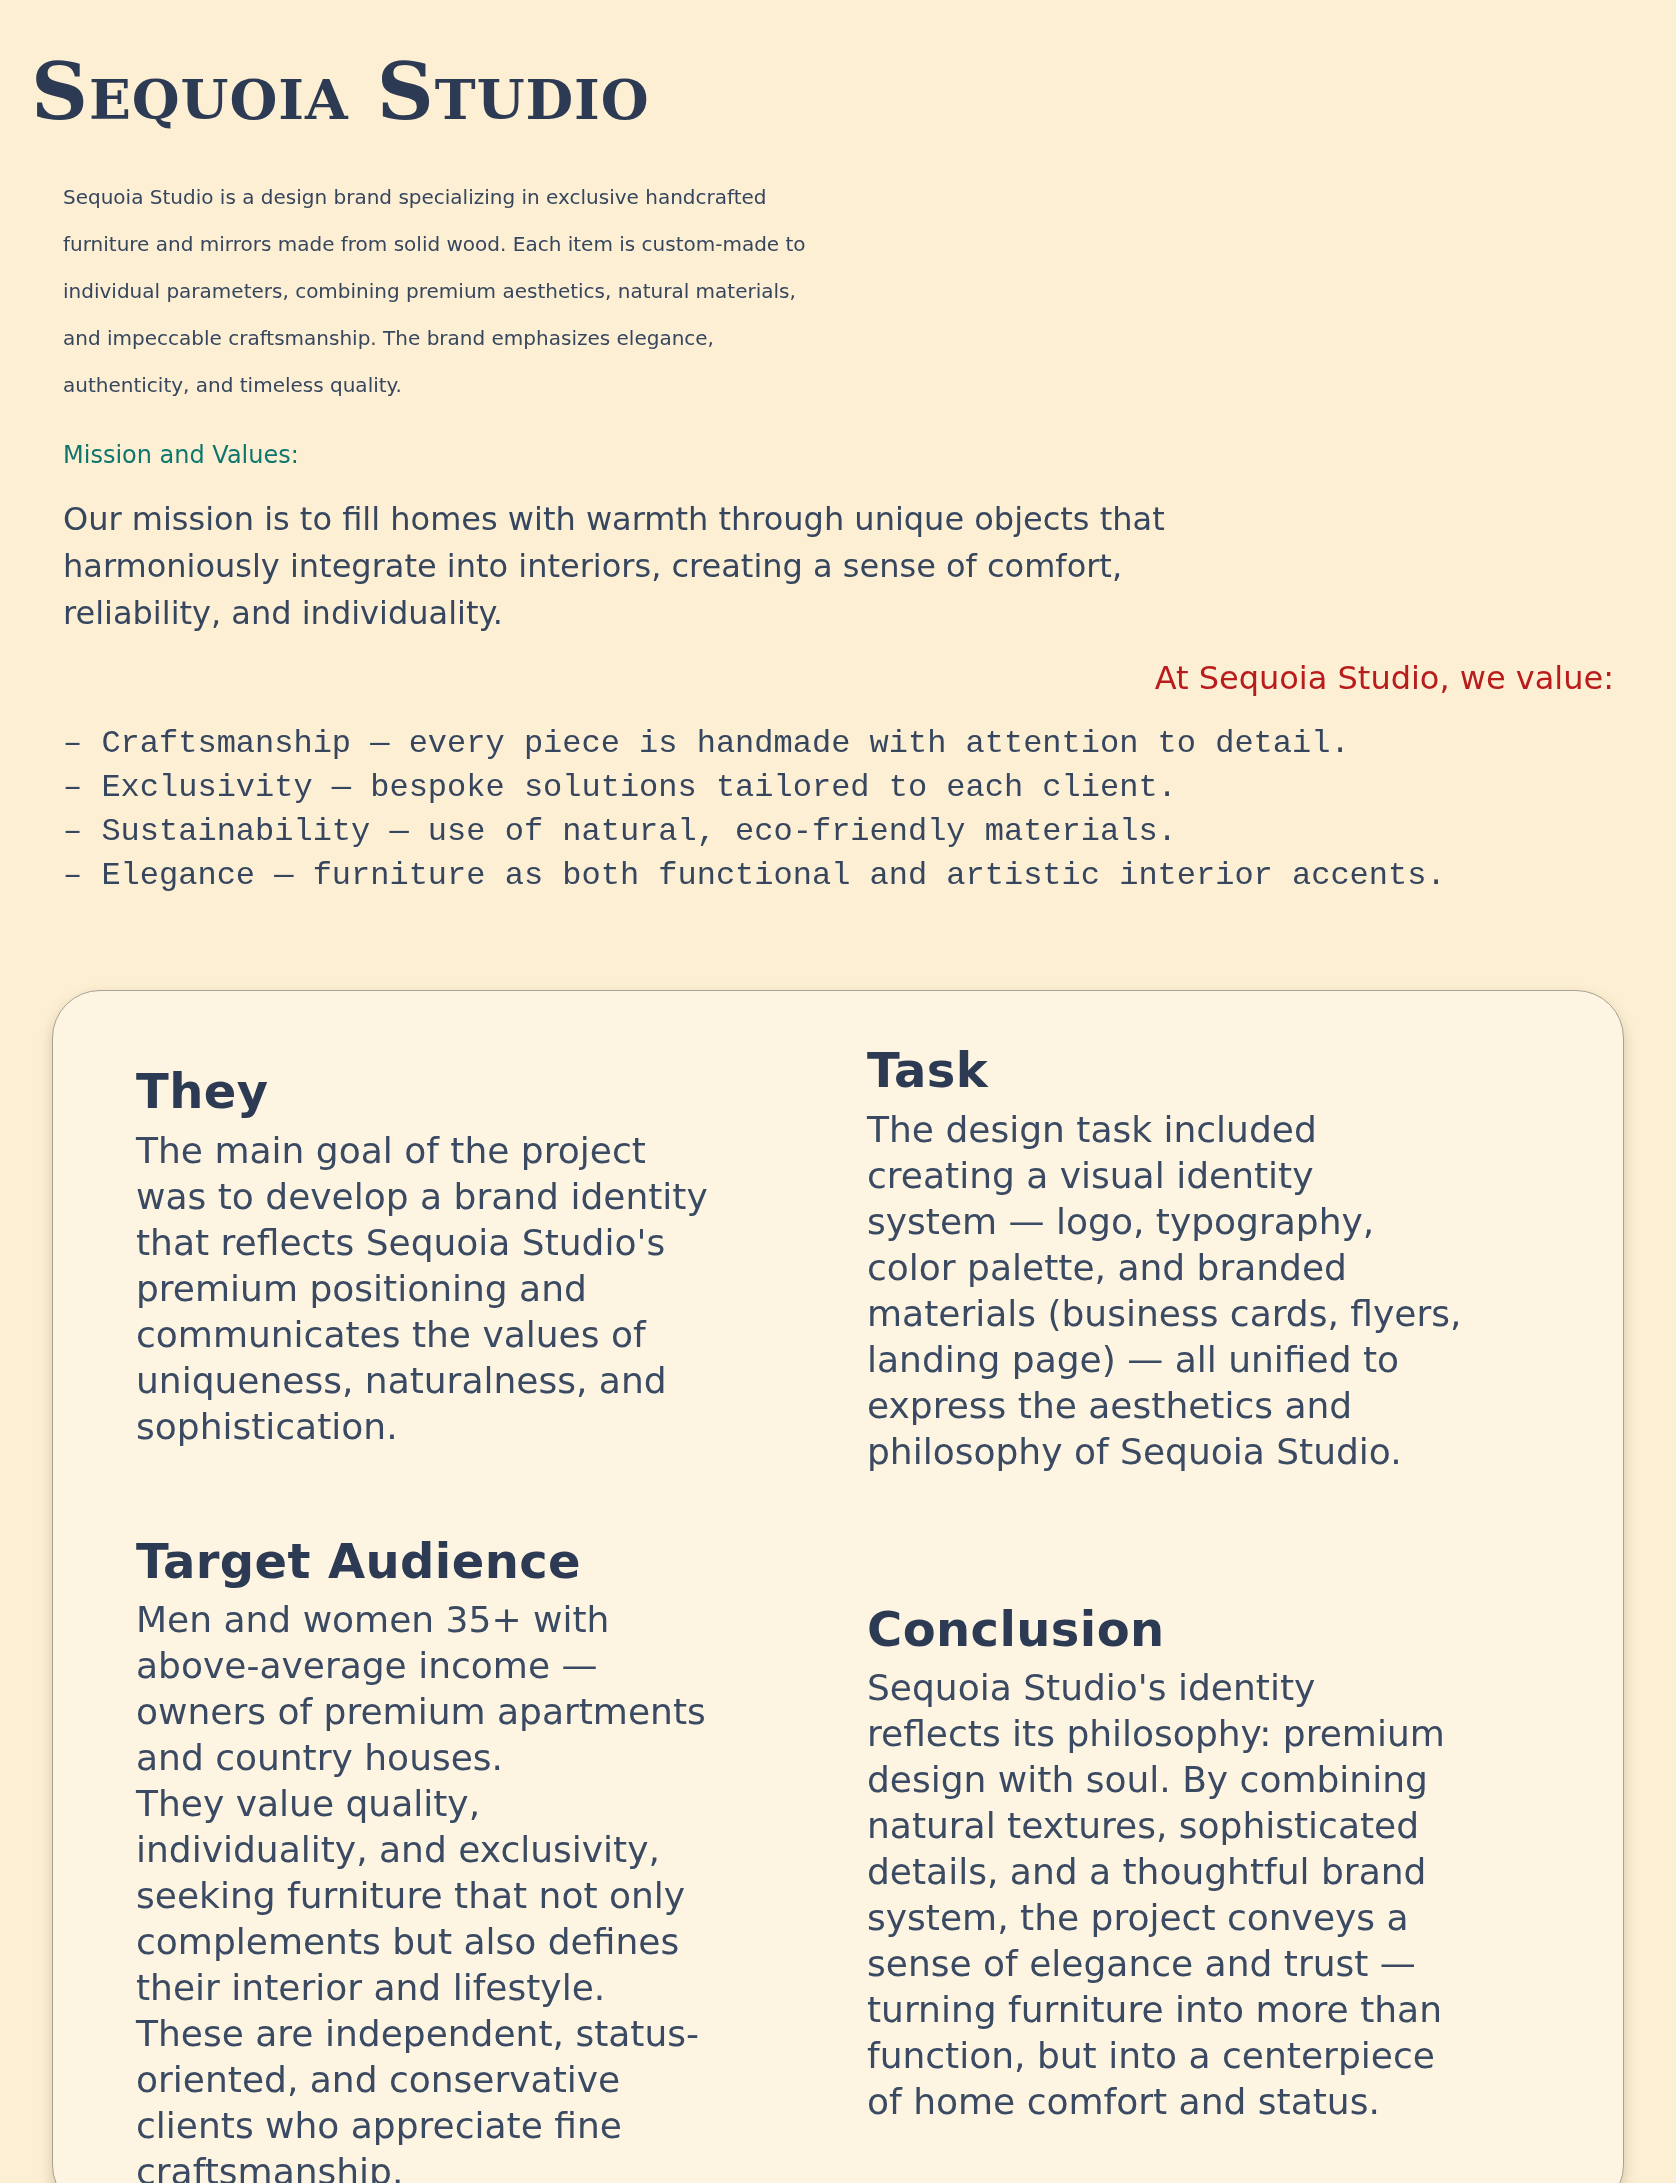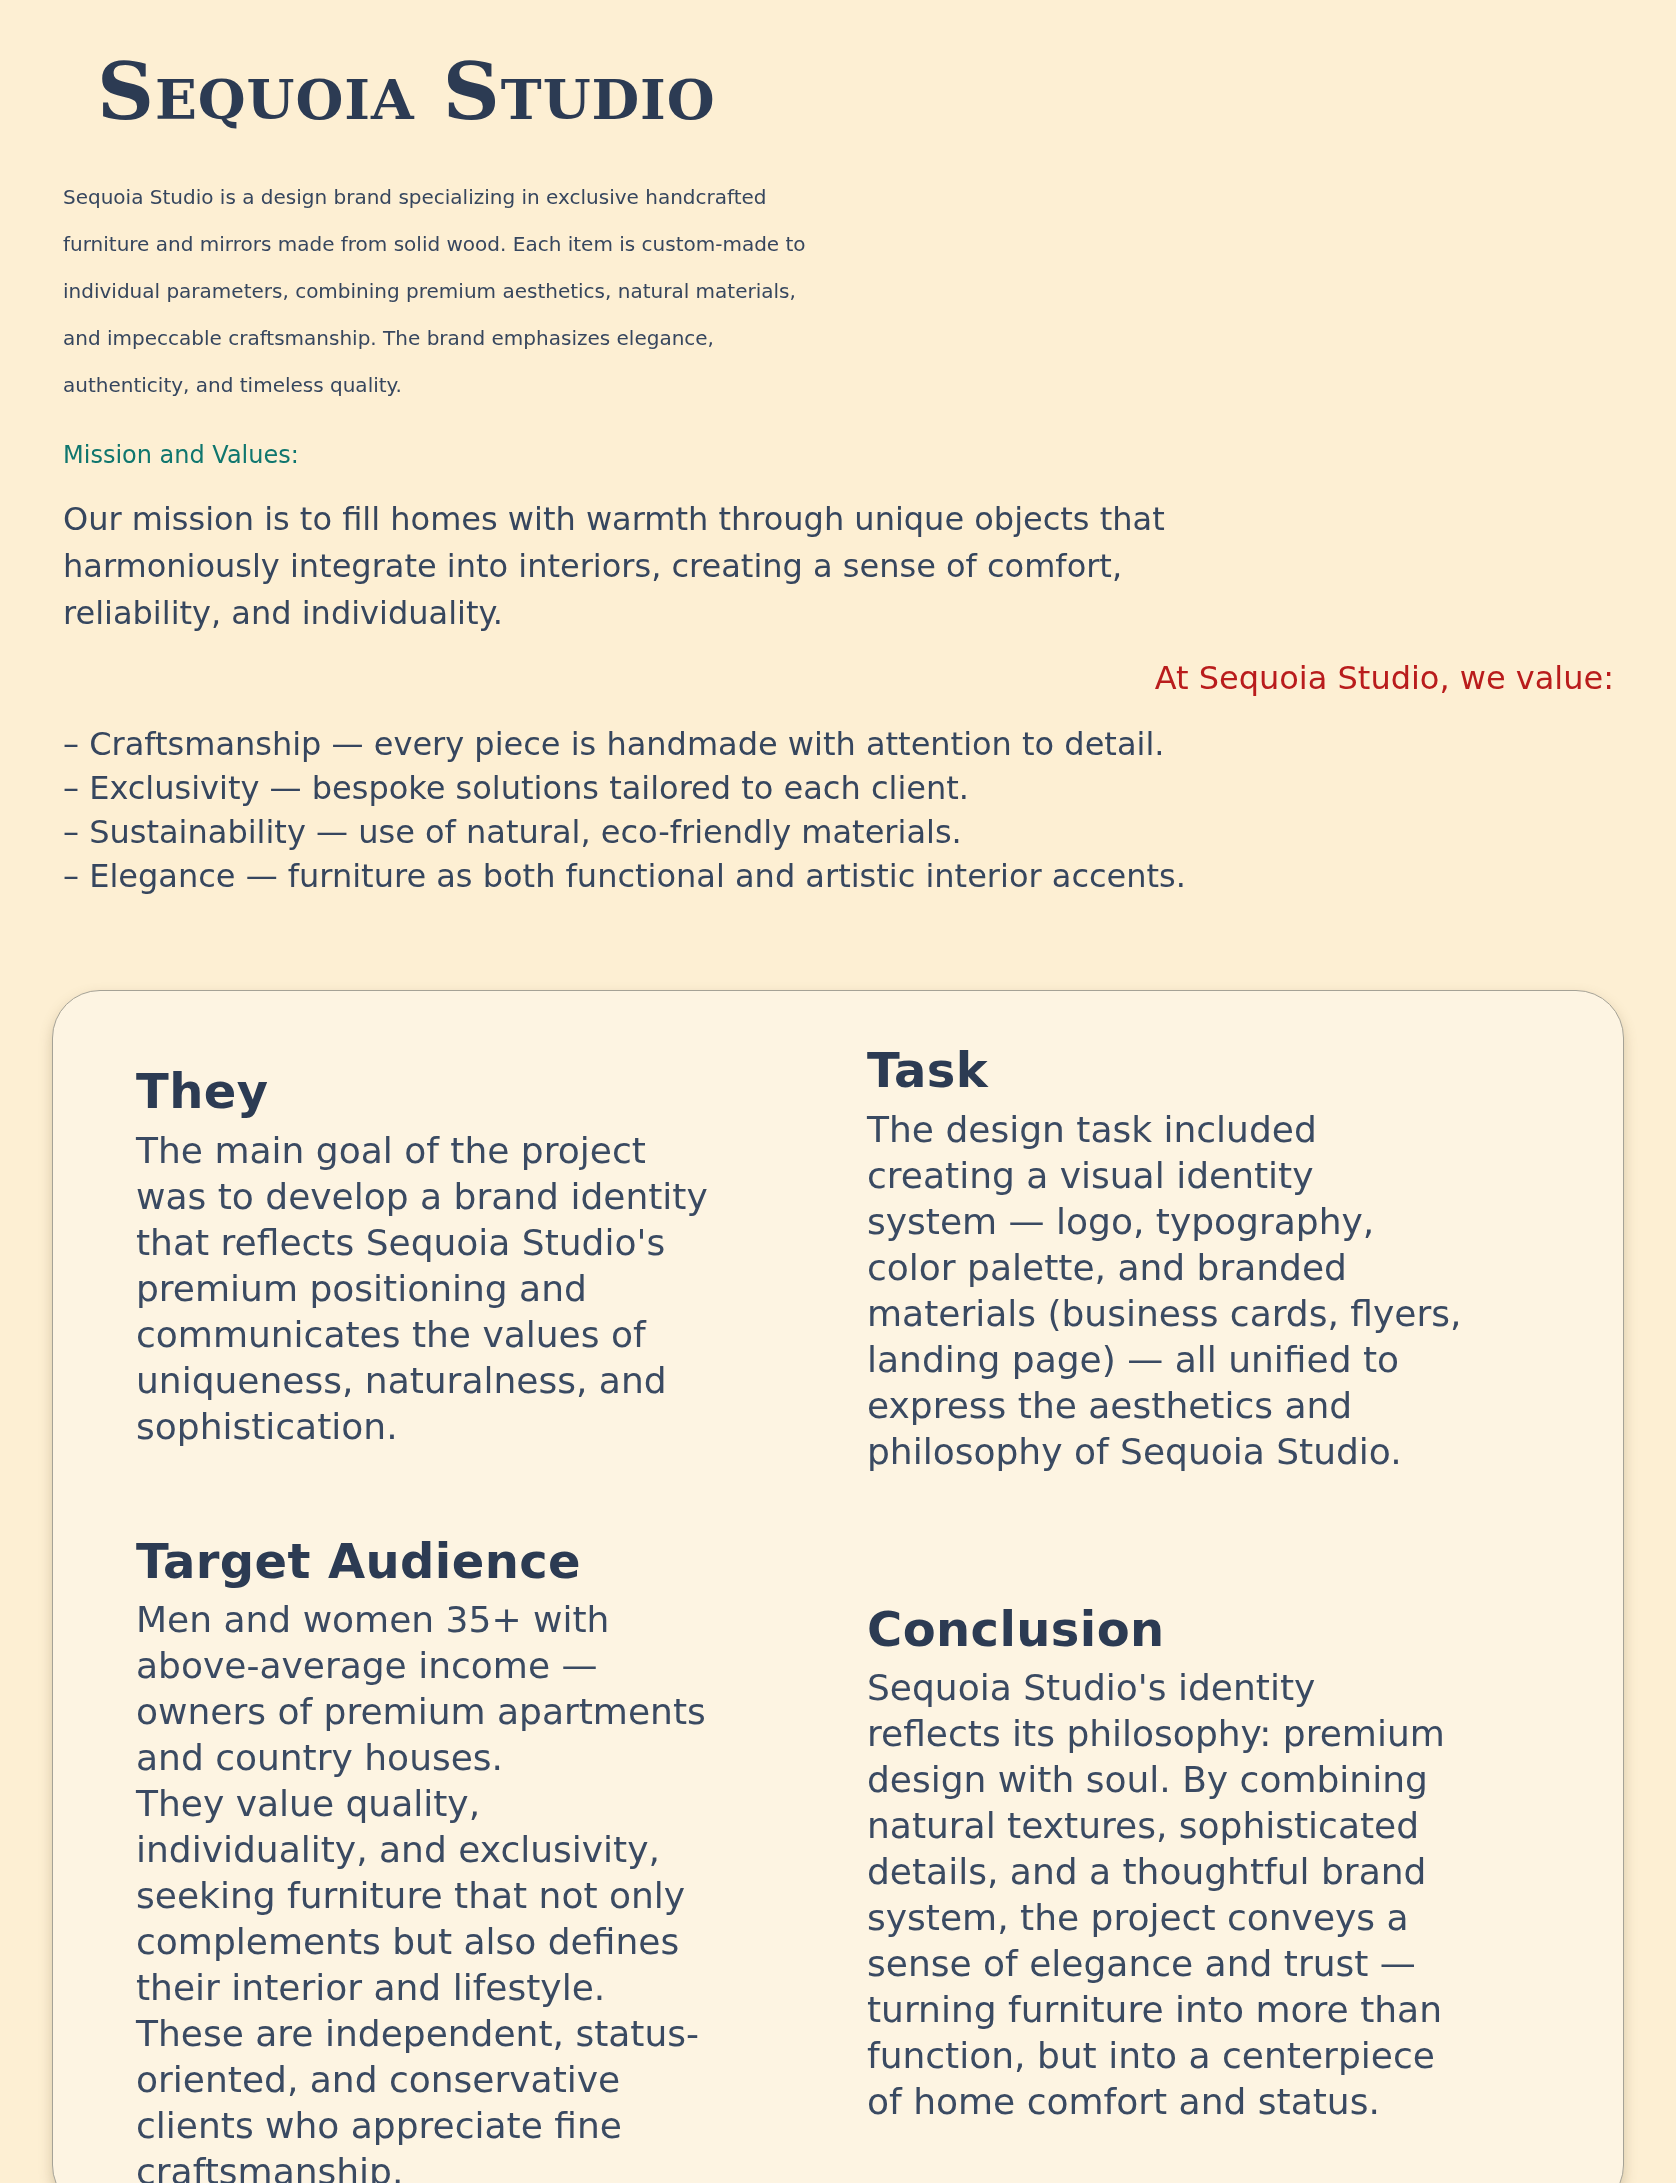--- a/index.html
+++ b/index.html
@@ -8,21 +8,21 @@
     width: 1677px;
     height: 2249px;
     background: #fdefd3;
     font-family: "DejaVu Sans", "Liberation Sans", sans-serif;
     color: #3a4a62;
     overflow: hidden;
   }
   .content { width: 1677px; height: 2249px; position: relative; }
 
   h1.brand-title {
-    margin: 49px 0 0 97px;
+    margin: 49px 0 0 31px;
     font-family: "DejaVu Serif", "Liberation Serif", serif;
     font-variant: small-caps;
     font-weight: 600;
     font-size: 79px;
     line-height: 1.1;
     letter-spacing: 0.9px;
     color: #2c3b53;
   }
 
   .intro {
@@ -49,20 +49,21 @@
   .values-intro {
     margin: 17.5px 63px 0 63px;
     font-size: 32px;
     line-height: 47px;
     color: #b91c1c;
     text-align: right;
   }
   ul.values-list {
     margin: 20px 63px 0 63px;
     list-style: none;
+    font-family: Liberation Mono, monospace;
   }
   ul.values-list li {
     font-size: 32px;
     line-height: 44px;
     color: #36465e;
   }
 
   .summary-card {
     margin: 92px 52px 0 52px;
     width: 1572px;

